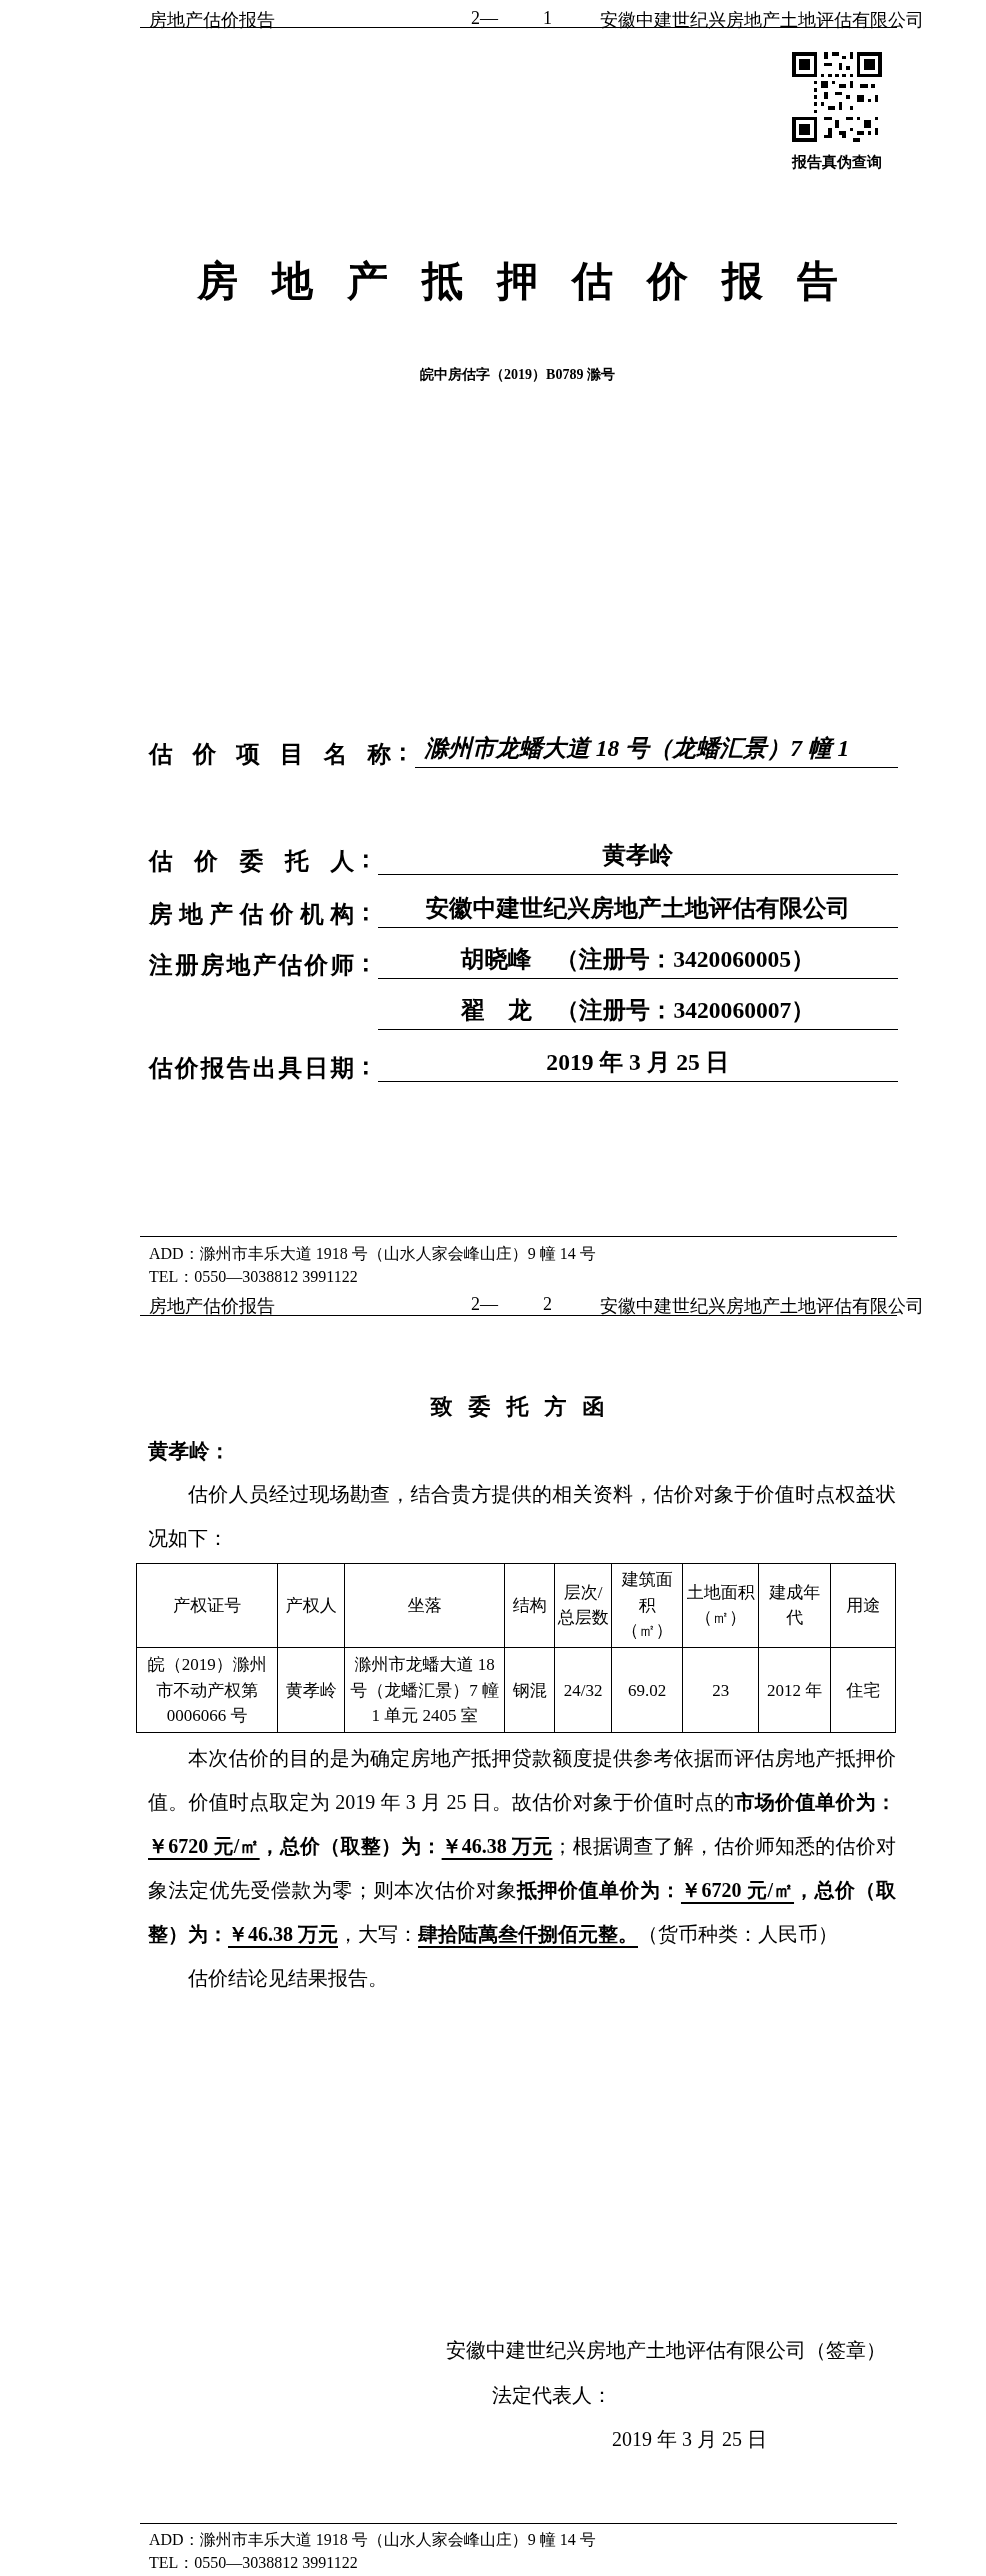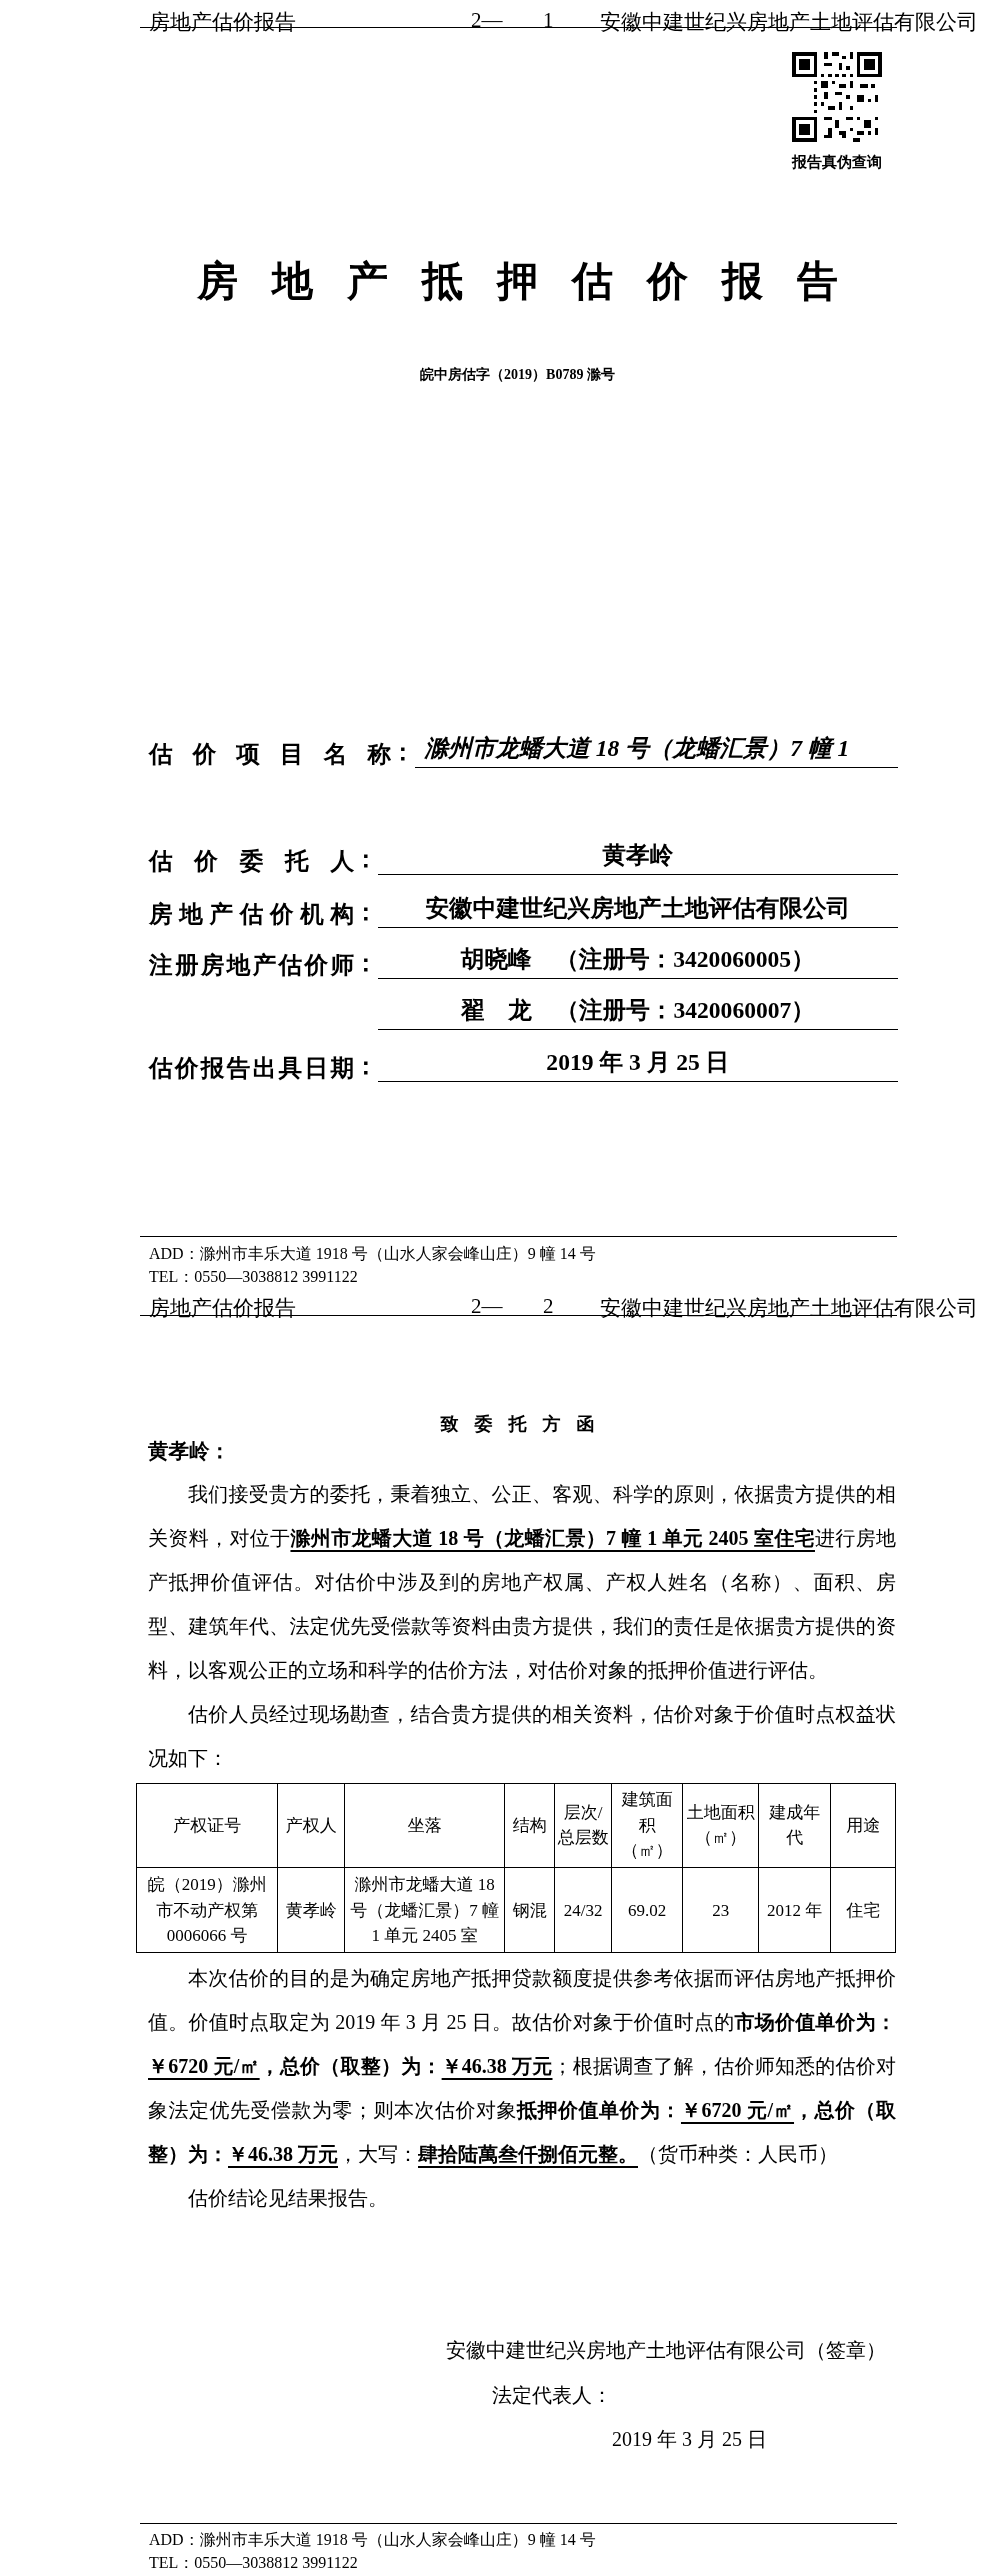--- a/index.html
+++ b/index.html
@@ -5,21 +5,21 @@
   * { margin:0; padding:0; box-sizing:border-box; }
   html,body { background:#e8e8e8; }
   #page {
     position:relative; width:987px; height:2576px; margin:0 auto;
     background:#ffffff; color:#000;
     font-family:"Liberation Serif","DejaVu Serif",serif;
     overflow:hidden;
   }
   .abs { position:absolute; }
   .rule { position:absolute; left:140px; width:757px; height:1.2px; background:#000; }
-  .hdr-text { font-size:21px; white-space:nowrap; }
+  .hdr-text { font-size:18px; white-space:nowrap; }
   
   .qr-wrap { position:absolute; left:792px; top:52px; width:90px; }
   .qr-caption { margin-top:8.7px; font-size:15px; font-weight:bold; text-align:center; white-space:nowrap; }
   
   .main-title { position:absolute; left:137px; top:254px; width:761px; text-align:center;
     font-size:41px; font-weight:bold; letter-spacing:34px; padding-left:34px; white-space:nowrap; }
   .doc-no { position:absolute; left:137px; top:366px; width:761px; text-align:center;
     font-size:14px; font-weight:bold; }
   
   .frow { position:absolute; left:149px; width:749px; height:39px; display:flex; align-items:flex-end; }
@@ -27,21 +27,21 @@
   .w390 { width:242px; } .w330 { width:205px; }
   .fcolon { font-size:23.6px; font-weight:bold; flex:none; }
   .spacer428 { width:266px; flex:none; } .spacer368 { width:229px; flex:none; }
   .fvalue { flex:1; border-bottom:1.9px solid #000; font-size:23.6px; font-weight:bold;
     padding-bottom:3.1px; white-space:nowrap; text-align:center; }
   .fvalue.left { text-align:left; padding-left:10px;font-style:italic; }
   
   .foot { position:absolute; left:149px; font-size:16px; line-height:23px; }
   
   .letter-title { position:absolute; left:137px; top:1392px; width:761px; text-align:center;
-    font-size:18px; font-weight:bold; letter-spacing:16px; padding-left:16px; white-space:nowrap;margin-top:20px; }
+    font-size:22px; font-weight:bold; letter-spacing:16px; padding-left:16px; white-space:nowrap; }
   .salutation { position:absolute; left:148px; top:1437px; font-size:20.5px; font-weight:bold; }
   .bodycol { position:absolute; left:148px; top:1472px; width:748px; font-size:20px; line-height:44px; }
   .para { text-align:justify; text-indent:40px; }
   .b { font-weight:bold; }
   .u { text-decoration:underline; text-decoration-thickness:1.9px; text-underline-offset:5px; }
   
   table.ptable { border-collapse:collapse; width:760px; margin-left:-11.8px; margin-top:2.5px; margin-bottom:2.5px;
     table-layout:fixed; }
   table.ptable th, table.ptable td {
     border:1.2px solid #000; font-size:17px; font-weight:normal; text-align:center;
@@ -174,21 +174,20 @@
   <div class="abs hdr-text" style="left:149px; top:1294px;">房地产估价报告</div>
   <div class="abs hdr-text" style="left:471px; top:1294px;">2—</div>
   <div class="abs hdr-text" style="left:543px; top:1294px;">2</div>
   <div class="abs hdr-text" style="left:600px; top:1294px;">安徽中建世纪兴房地产土地评估有限公司</div>
   <div class="rule" style="top:1315px;"></div>
 
   <div class="letter-title">致委托方函</div>
   <div class="salutation">黄孝岭：</div>
 
   <div class="bodycol">
-    <p class="para"><span>我们接受贵方的委托，秉着独立、公正、客观、科学的原则，依据贵方提供的相关资料，对位于</span><span class="b u">滁州市龙蟠大道 18 号（龙蟠汇景）7 幢 1 单元 2405 室住宅</span><span>进行房地产抵押价值评估。对估价中涉及到的房地产权属、产权人姓名（名称）、面积、房型、建筑年代、法定优先受偿款等资料由贵方提供，我们的责任是依据贵方提供的资料，以客观公正的立场和科学的估价方法，对估价对象的抵押价值进行评估。</span></p>
     <p class="para">估价人员经过现场勘查，结合贵方提供的相关资料，估价对象于价值时点权益状况如下：</p>
 
     <table class="ptable">
       <colgroup>
         <col style="width:141px">
           <col style="width:67px">
           <col style="width:160px">
           <col style="width:50px">
           <col style="width:57px">
           <col style="width:71px">

